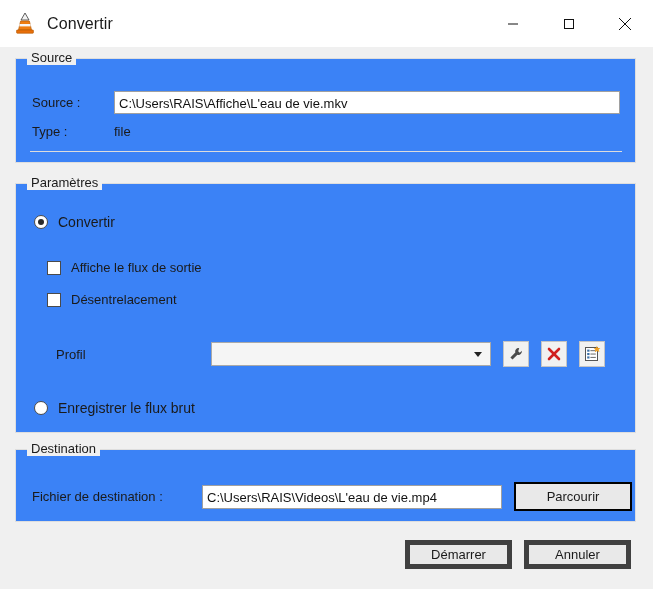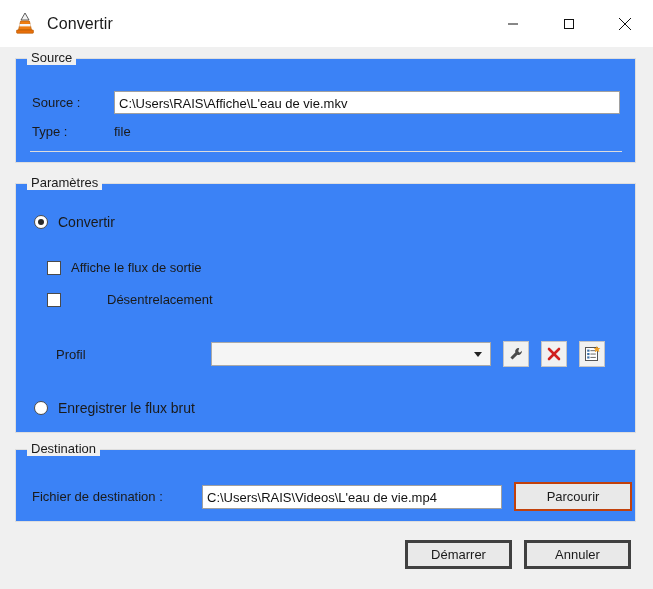--- a/index.html
+++ b/index.html
@@ -167,31 +167,31 @@
     box-sizing: border-box;
     display: flex;
     align-items: center;
     justify-content: center;
     position: relative;
   }
 
   
   .pushbtn {
     background: #e9e9e9;
-    border: 3px solid #404040;
+    border: 5px solid #404040;
     box-sizing: border-box;
     display: flex;
     align-items: center;
     justify-content: center;
     font-size: 13px;
     color: #1a1a1a;
     height: 29px;
   }
   .pushbtn.focus {
-    border: 2px solid #c2410c;
+    border: 2px solid #000000;
   }
 </style>
 </head>
 <body>
 
 <div class="titlebar">
   <div class="title-icon">
     <svg width="26" height="26" viewBox="0 0 26 26">
       <polygon points="13,2 9,9 17,9" fill="#f2f2f2" stroke="#3a3a3a" stroke-width="0.8"></polygon>
       <polygon points="8.6,10 17.4,10 19.5,19 6.5,19" fill="#ef7e12" stroke="#b85c06" stroke-width="0.7"></polygon>
@@ -243,21 +243,21 @@
   <div class="row" style="top:30px; left:18px;">
     <span class="radio checked"></span>
     <span class="lbl" style="margin-left:10px; font-size:14px;">Convertir</span>
   </div>
 
   <div class="row" style="top:76px; left:31px;">
     <span class="checkbox"></span>
     <span class="lbl" style="margin-left:10px;">Affiche le flux de sortie</span>
   </div>
 
-  <div class="row" style="top:108px; left:31px;gap:36px;">
+  <div class="row" style="top:108px; left:31px;">
     <span class="checkbox"></span>
     <span class="lbl" style="margin-left:10px;">Désentrelacement</span>
   </div>
 
   <div class="row" style="top:157px; left:40px;">
     <span class="lbl" style="width:155px;">Profil</span>
 
     <div class="combo" style="width:280px;">
       <span class="combo-arrow"></span>
     </div>

